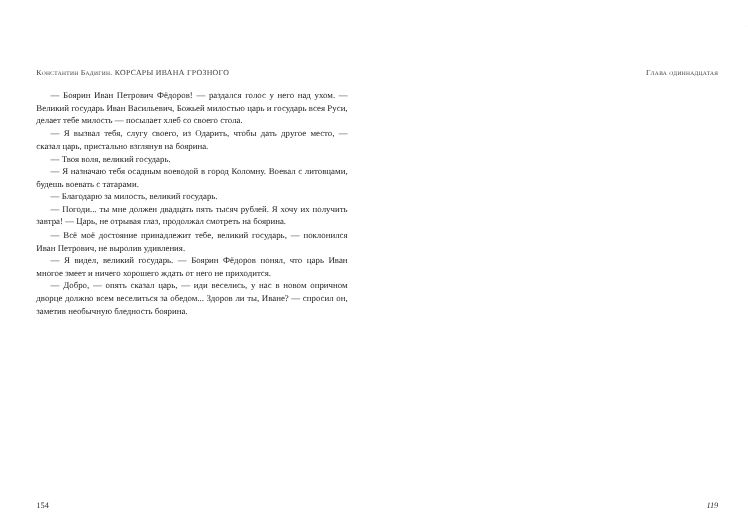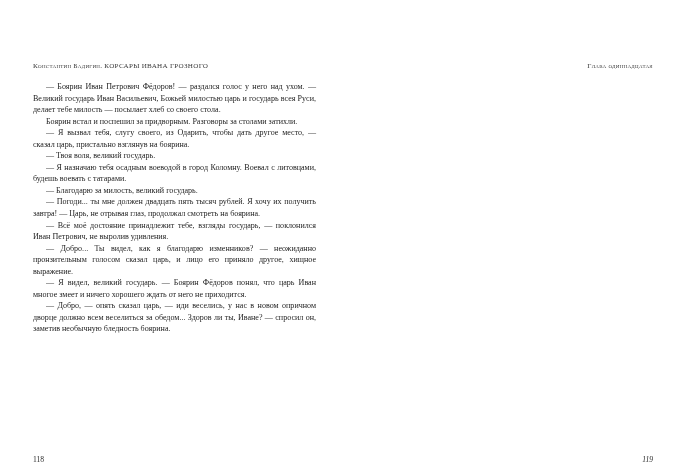--- a/index.html
+++ b/index.html
@@ -82,33 +82,31 @@
 
   <div class="edge-shade-left"></div>
   <div class="edge-shade-right"></div>
 
   <div class="page page-left">
 
     <div class="running-head running-head-left">Константин Бадигин. КОРСАРЫ ИВАНА ГРОЗНОГО</div>
 
     <div class="column col-left">
       <p>— Боярин Иван Петрович Фёдоров! — раздался голос у него над ухом. — Великий государь Иван Васильевич, Божьей милостью царь и государь всея Руси, делает тебе милость — посылает хлеб со своего стола.</p>
-      <p>Боярин встал и поспешил за придворным. Разговоры за столами затихли.</p>
       <p>— Я вызвал тебя, слугу своего, из Одарить, чтобы дать другое место, — сказал царь, пристально взглянув на боярина.</p>
       <p>— Твоя воля, великий государь.</p>
       <p>— Я назначаю тебя осадным воеводой в город Коломну. Воевал с литовцами, будешь воевать с татарами.</p>
       <p>— Благодарю за милость, великий государь.</p>
       <p>— Погоди... ты мне должен двадцать пять тысяч рублей. Я хочу их получить завтра! — Царь, не отрывая глаз, продолжал смотреть на боярина.</p>
-      <p>— Всё моё достояние принадлежит тебе, взгляды государь, — поклонился Иван Петрович, не выролив удивления.</p>
-      <p>— Добро... Ты видел, как я благодарю изменников? — неожиданно пронзительным голосом сказал царь, и лицо его приняло другое, хищное выражение.</p>
+      <p>— Всё моё достояние принадлежит тебе, великий государь, — поклонился Иван Петрович, не выролив удивления.</p>
       <p>— Я видел, великий государь. — Боярин Фёдоров понял, что царь Иван многое змеет и ничего хорошего ждать от него не приходится.</p>
       <p>— Добро, — опять сказал царь, — иди веселись, у нас в новом опричном дворце должно всем веселиться за обедом... Здоров ли ты, Иване? — спросил он, заметив необычную бледность боярина.</p>
     </div>
 
-    <div class="folio folio-left">118</div>
+    <div class="folio folio-left">154</div>
   </div>
 
   <div class="page page-right">
 
     <div class="running-head running-head-right">Глава одиннадцатая</div>
 
     <div class="folio folio-right">119</div>
   </div>
 
 </div>

